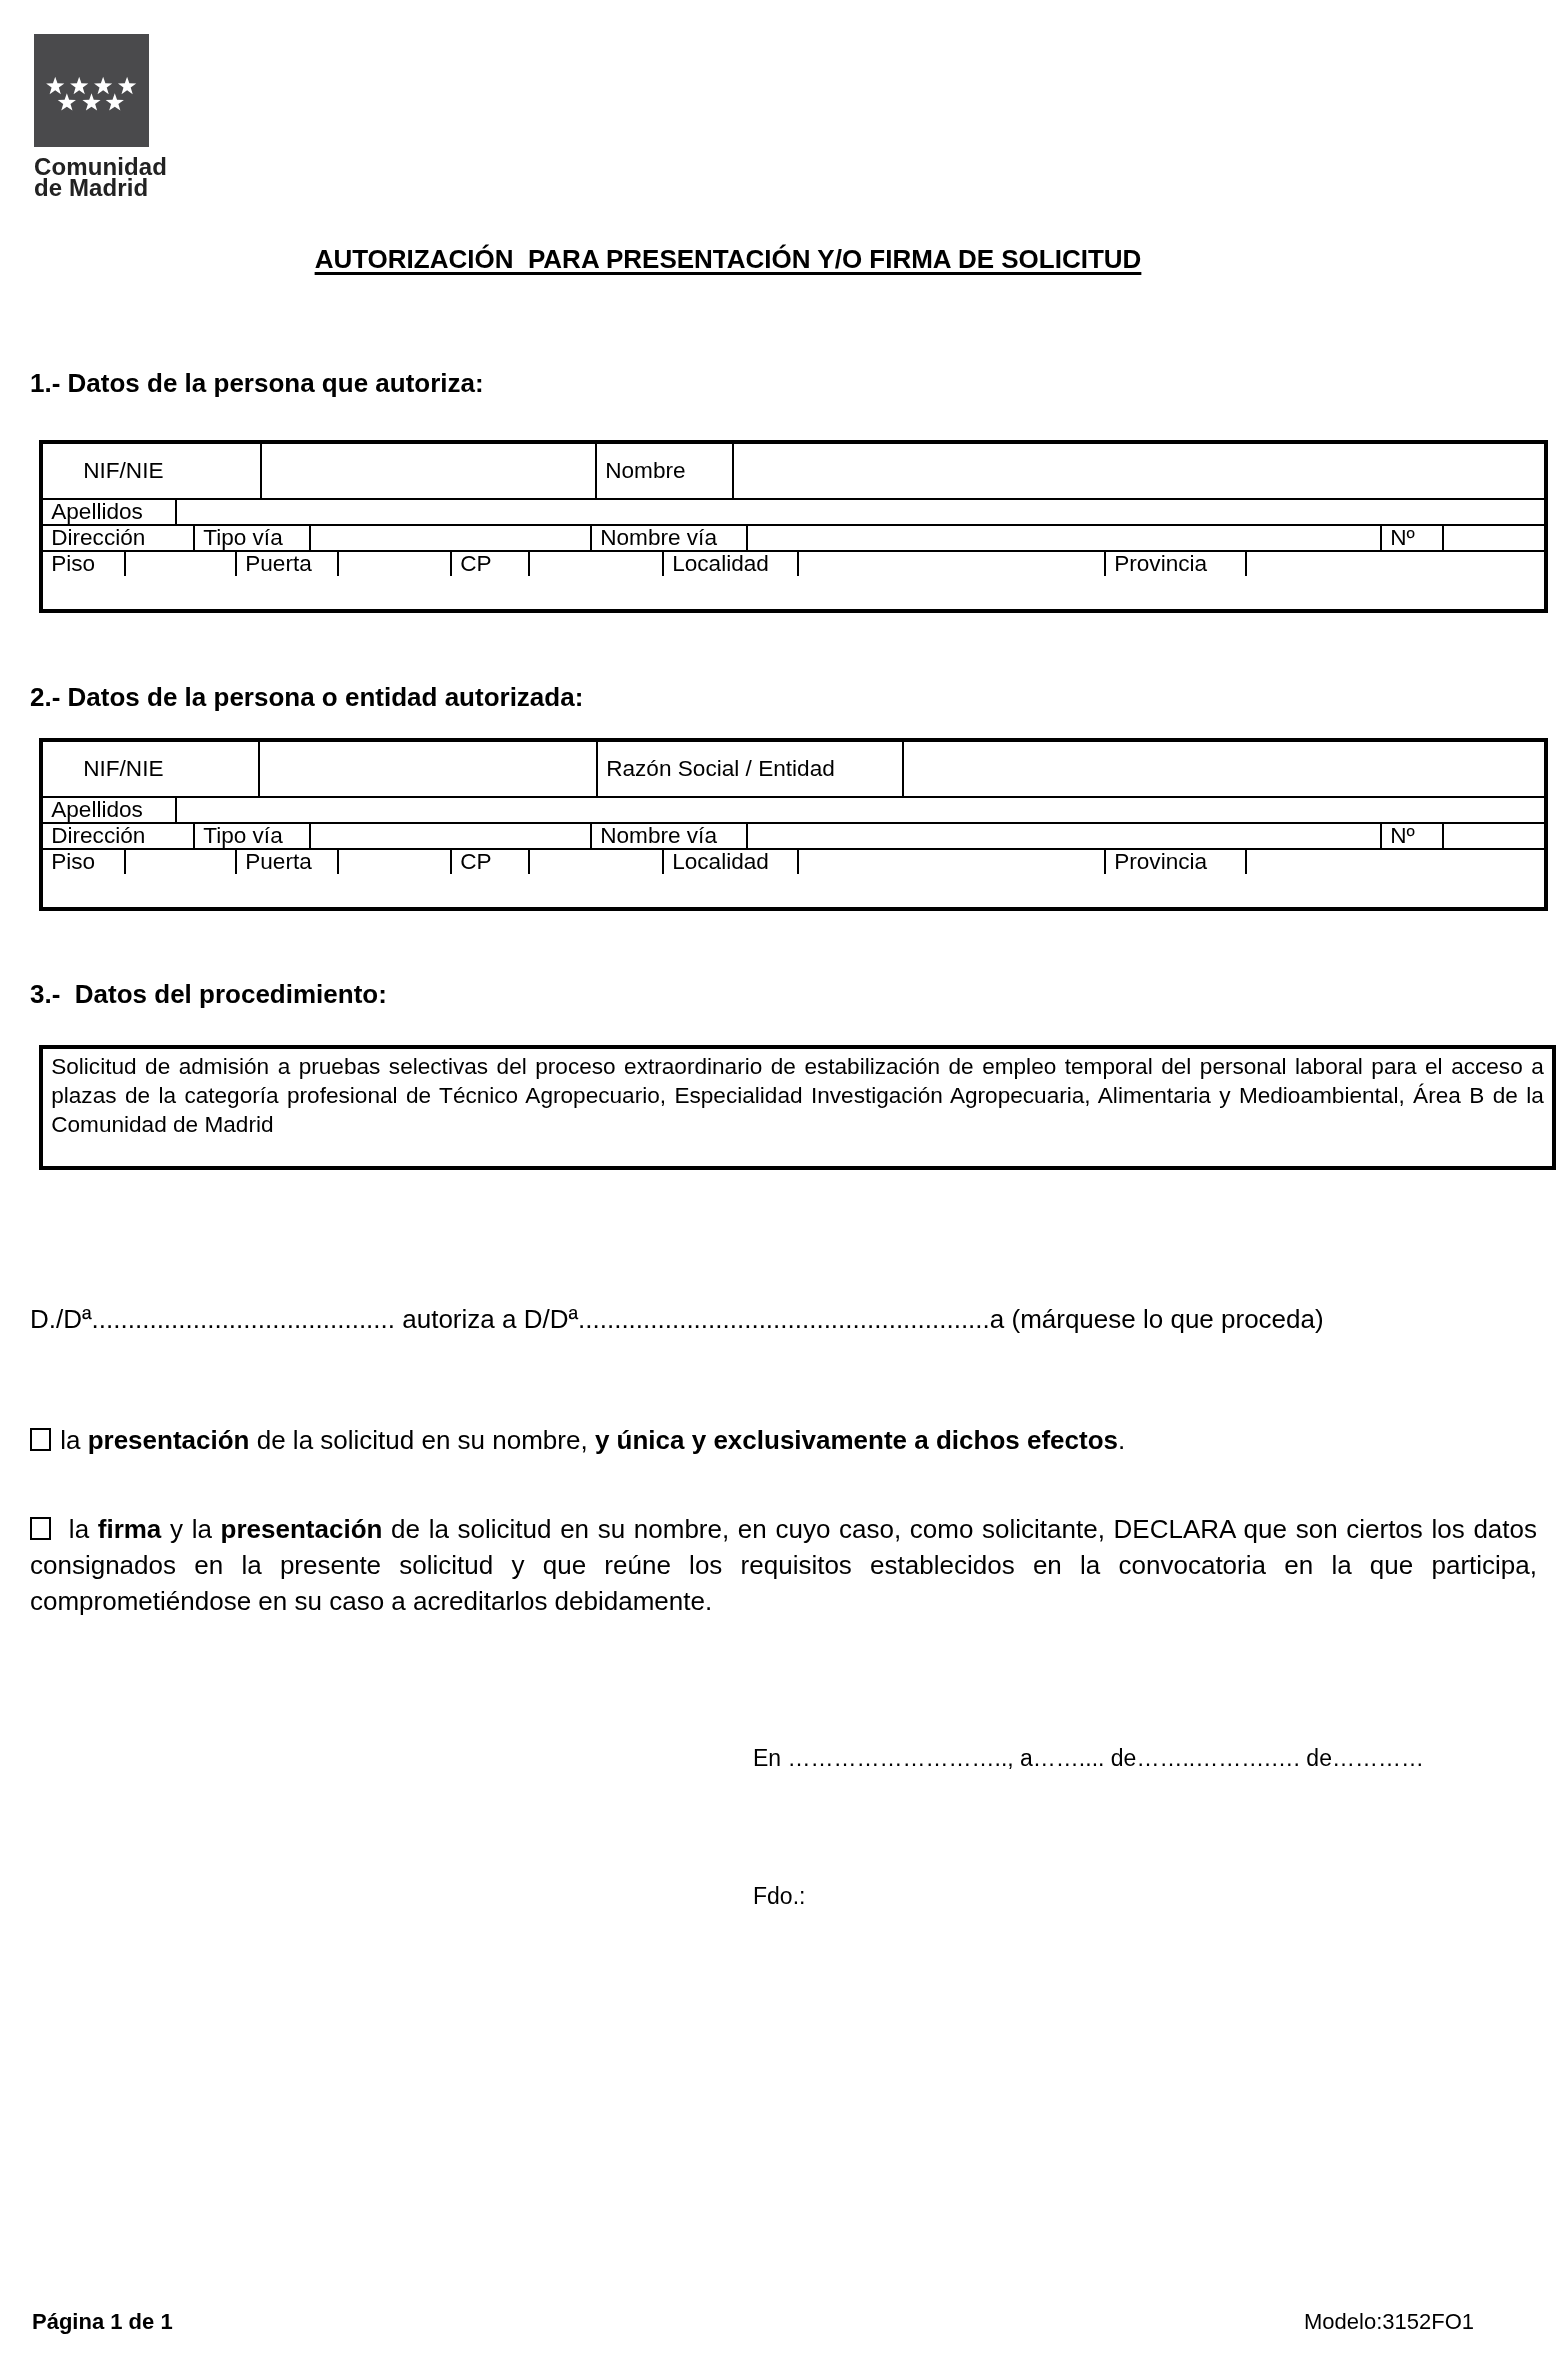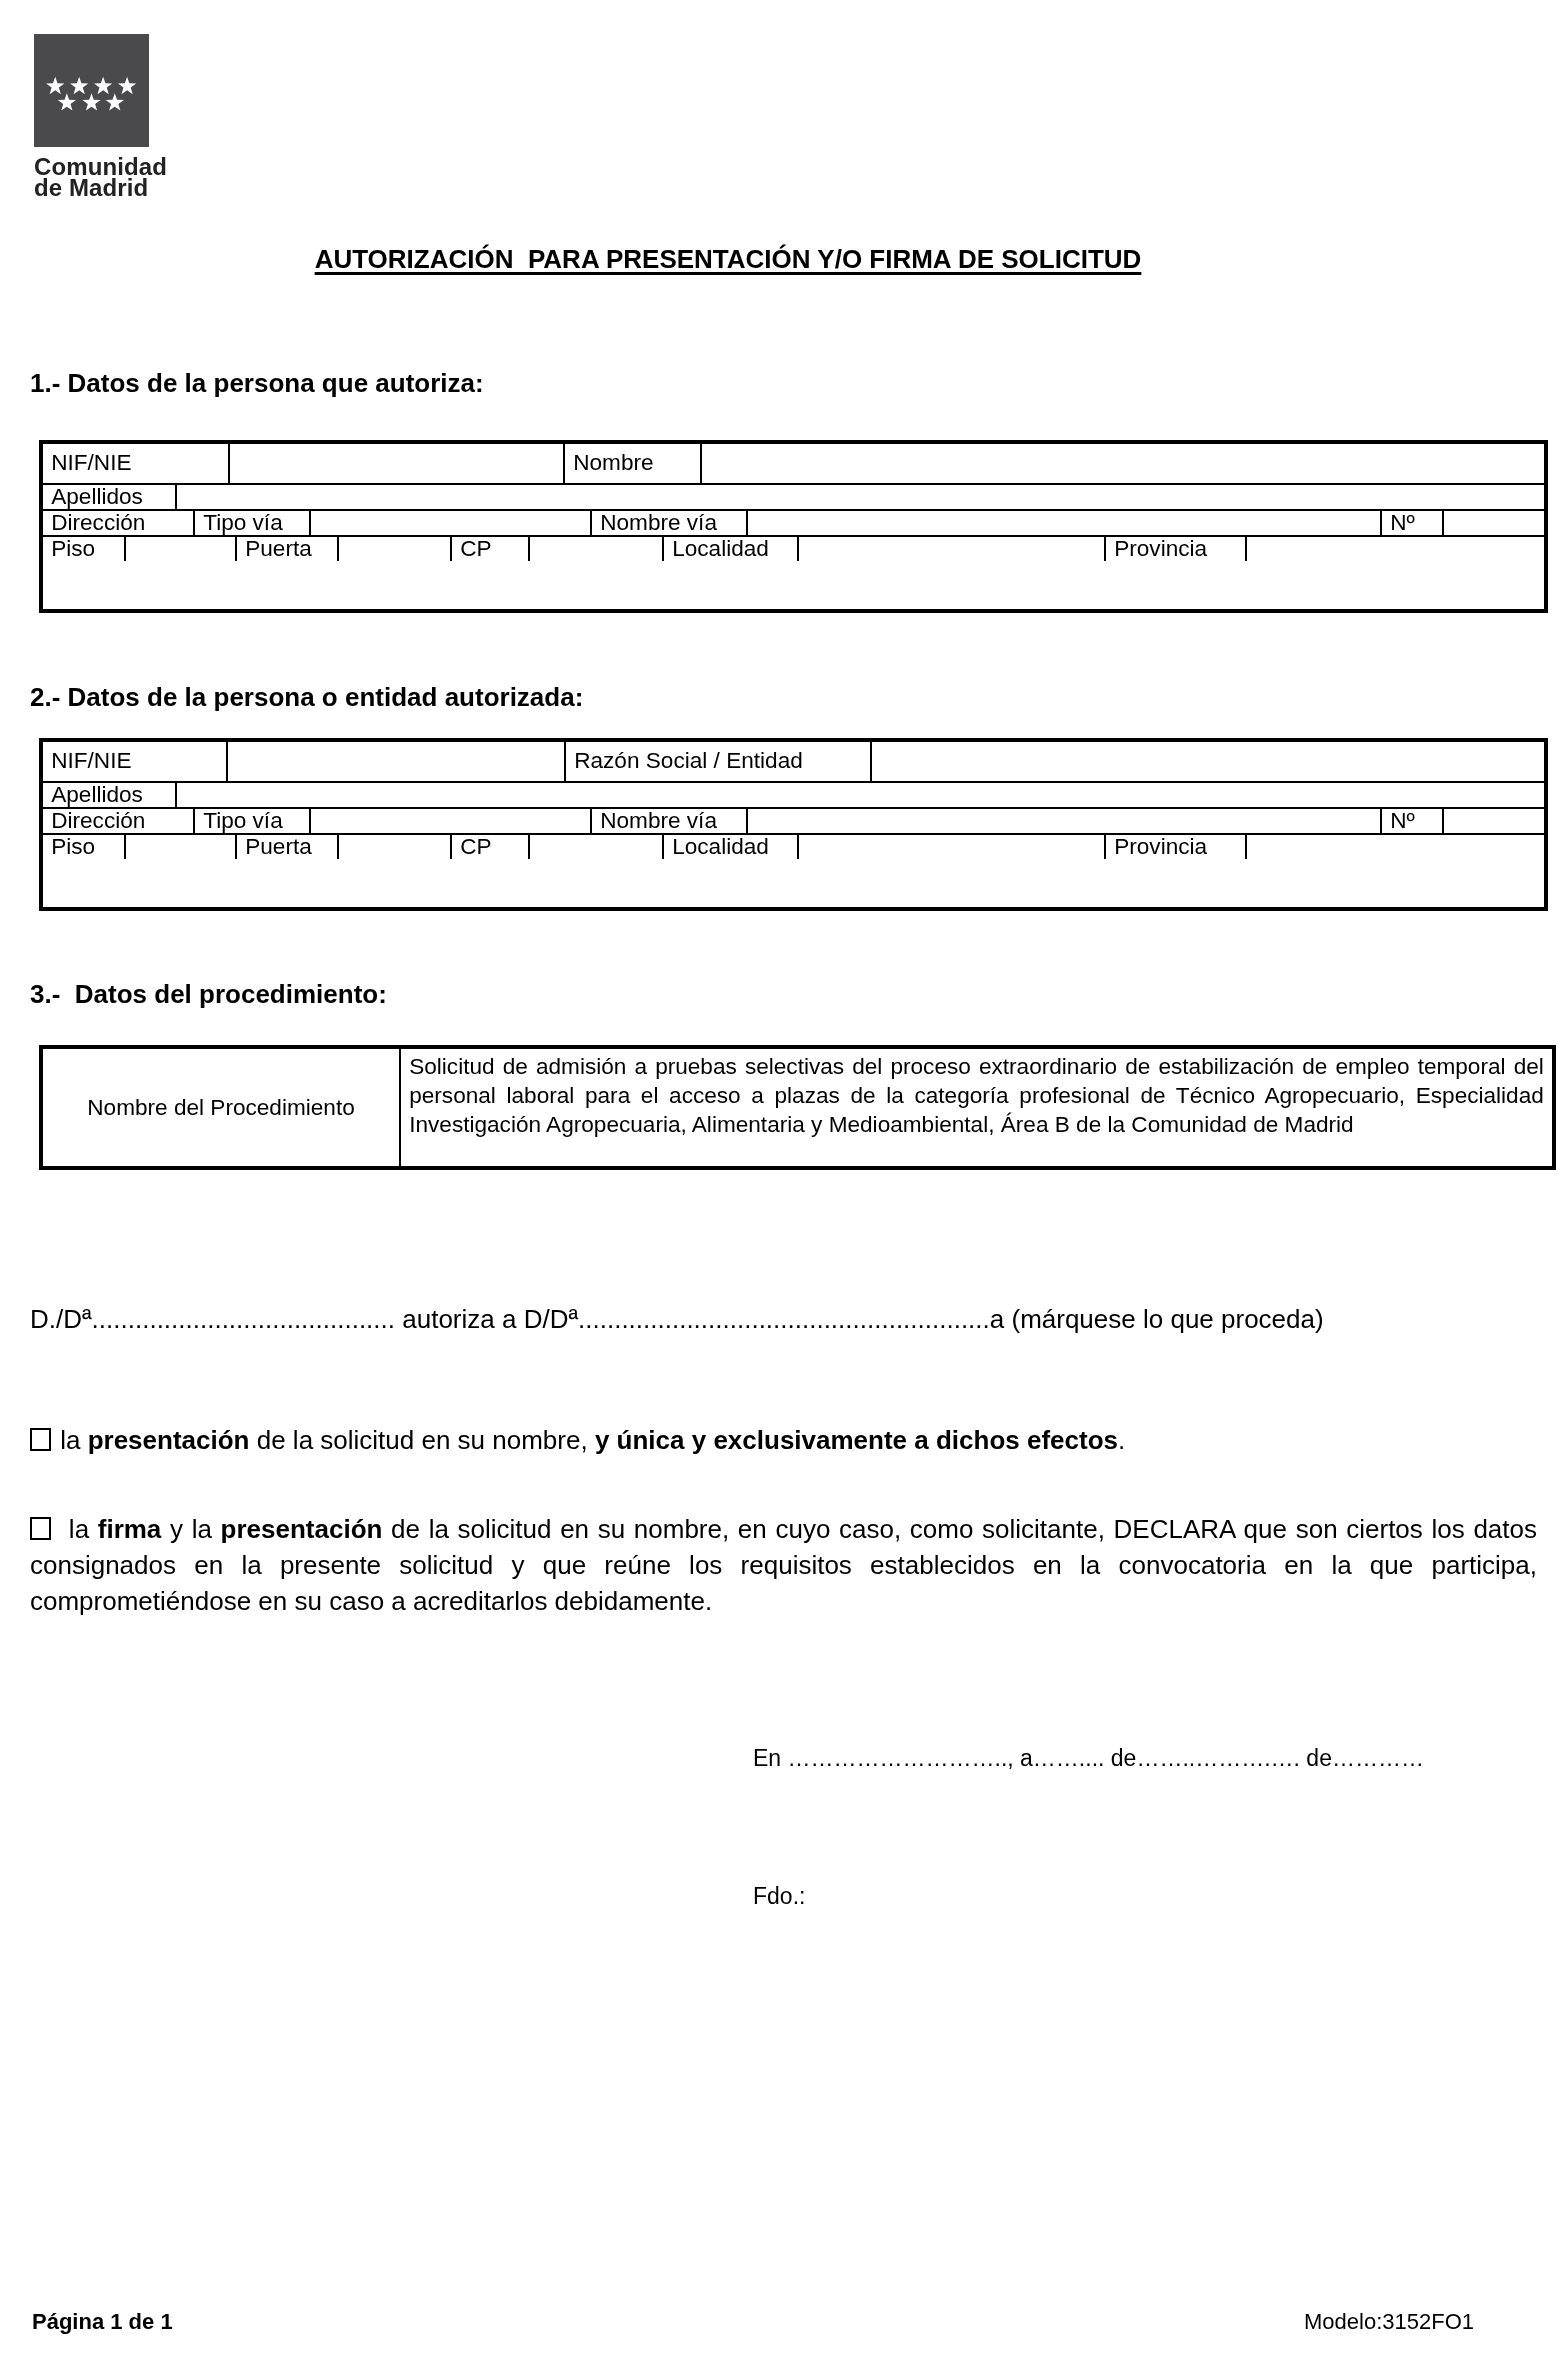--- a/index.html
+++ b/index.html
@@ -10,21 +10,21 @@
   .logo-box { left:34px; top:34px; width:115px; height:113px; background:#4a4a4c; }
   .logo-stars { position:absolute; left:0; top:0; width:115px; height:113px; }
   .logo-text { left:34px; top:156px; font-weight:bold; font-size:24px; line-height:21px; color:#222; letter-spacing:0.1px; }
   
   .doc-title { left:0; width:1456px; top:244px; text-align:center; font-weight:bold; font-size:26px;
                text-decoration:underline; text-decoration-thickness:2.7px; text-underline-offset:4.1px; }
   .section-heading { left:30px; font-weight:bold; font-size:26px; }
   
   .form-table { left:39px; width:1509px; border:4.8px solid #000; box-sizing:border-box; }
   .form-row { display:flex; height:26px; border-top:2.7px solid #000; box-sizing:border-box; }
-  .form-row:first-child { border-top:none; height:39px; }
+  .form-row:first-child { border-top:none; height:54px;padding-left:32px; }
   .cell { border-left:2.1px solid #000; box-sizing:border-box; font-size:22.6px; line-height:1; display:flex; align-items:center;
           padding-left:8.2px; white-space:nowrap; }
   .cell:first-child { border-left:none; }
   .cell.value { padding:0; }
   .cell input { width:100%; height:100%; border:none; background:transparent; font-family:"Liberation Sans", sans-serif; font-size:20.6px; outline:none; }
   
   .proc-table { left:39px; width:1517px; height:125px; border:4.8px solid #000; box-sizing:border-box; display:flex; }
   .proc-label { width:358px; border-right:2.7px solid #000; box-sizing:border-box; font-size:22.6px; display:flex; align-items:center; justify-content:center; }
   .proc-value { flex:1; font-size:22.6px; line-height:29px; padding:2.7px 8.2px 0 8.2px; text-align:justify; text-align-last:left; }
   .body-text { font-size:26px; }
@@ -165,21 +165,20 @@
       </div>
     <div class="cell" style="width:141px;">Provincia</div>
     <div class="cell value" style="flex:1;">
         <input style="">
       </div>
   </div>
 </div>
 
 <div class="abs section-heading" style="top:979px; white-space:pre;">3.-  Datos del procedimiento:</div>
 <div class="abs proc-table" style="top:1045px;">
-  <div class="proc-label">Nombre del Procedimiento</div>
   <div class="proc-value">Solicitud de admisión a pruebas selectivas del proceso extraordinario de estabilización de empleo temporal del personal laboral para el acceso a plazas de la categoría profesional de Técnico Agropecuario, Especialidad Investigación Agropecuaria, Alimentaria y Medioambiental,  Área B de la Comunidad de Madrid</div>
 </div>
 
 <div class="abs body-text" style="left:30px; top:1304px; white-space:nowrap;">D./Dª.......................................... autoriza a D/Dª.........................................................a (márquese lo que proceda)</div>
 
 <div class="abs para" style="top:1422px;">
   <span class="checkbox"></span><span>la </span><b>presentación</b><span> de la solicitud en su nombre, </span><b>y única y exclusivamente a dichos efectos</b><span>.</span>
 </div>
 
 <div class="abs para" style="top:1511px;">

